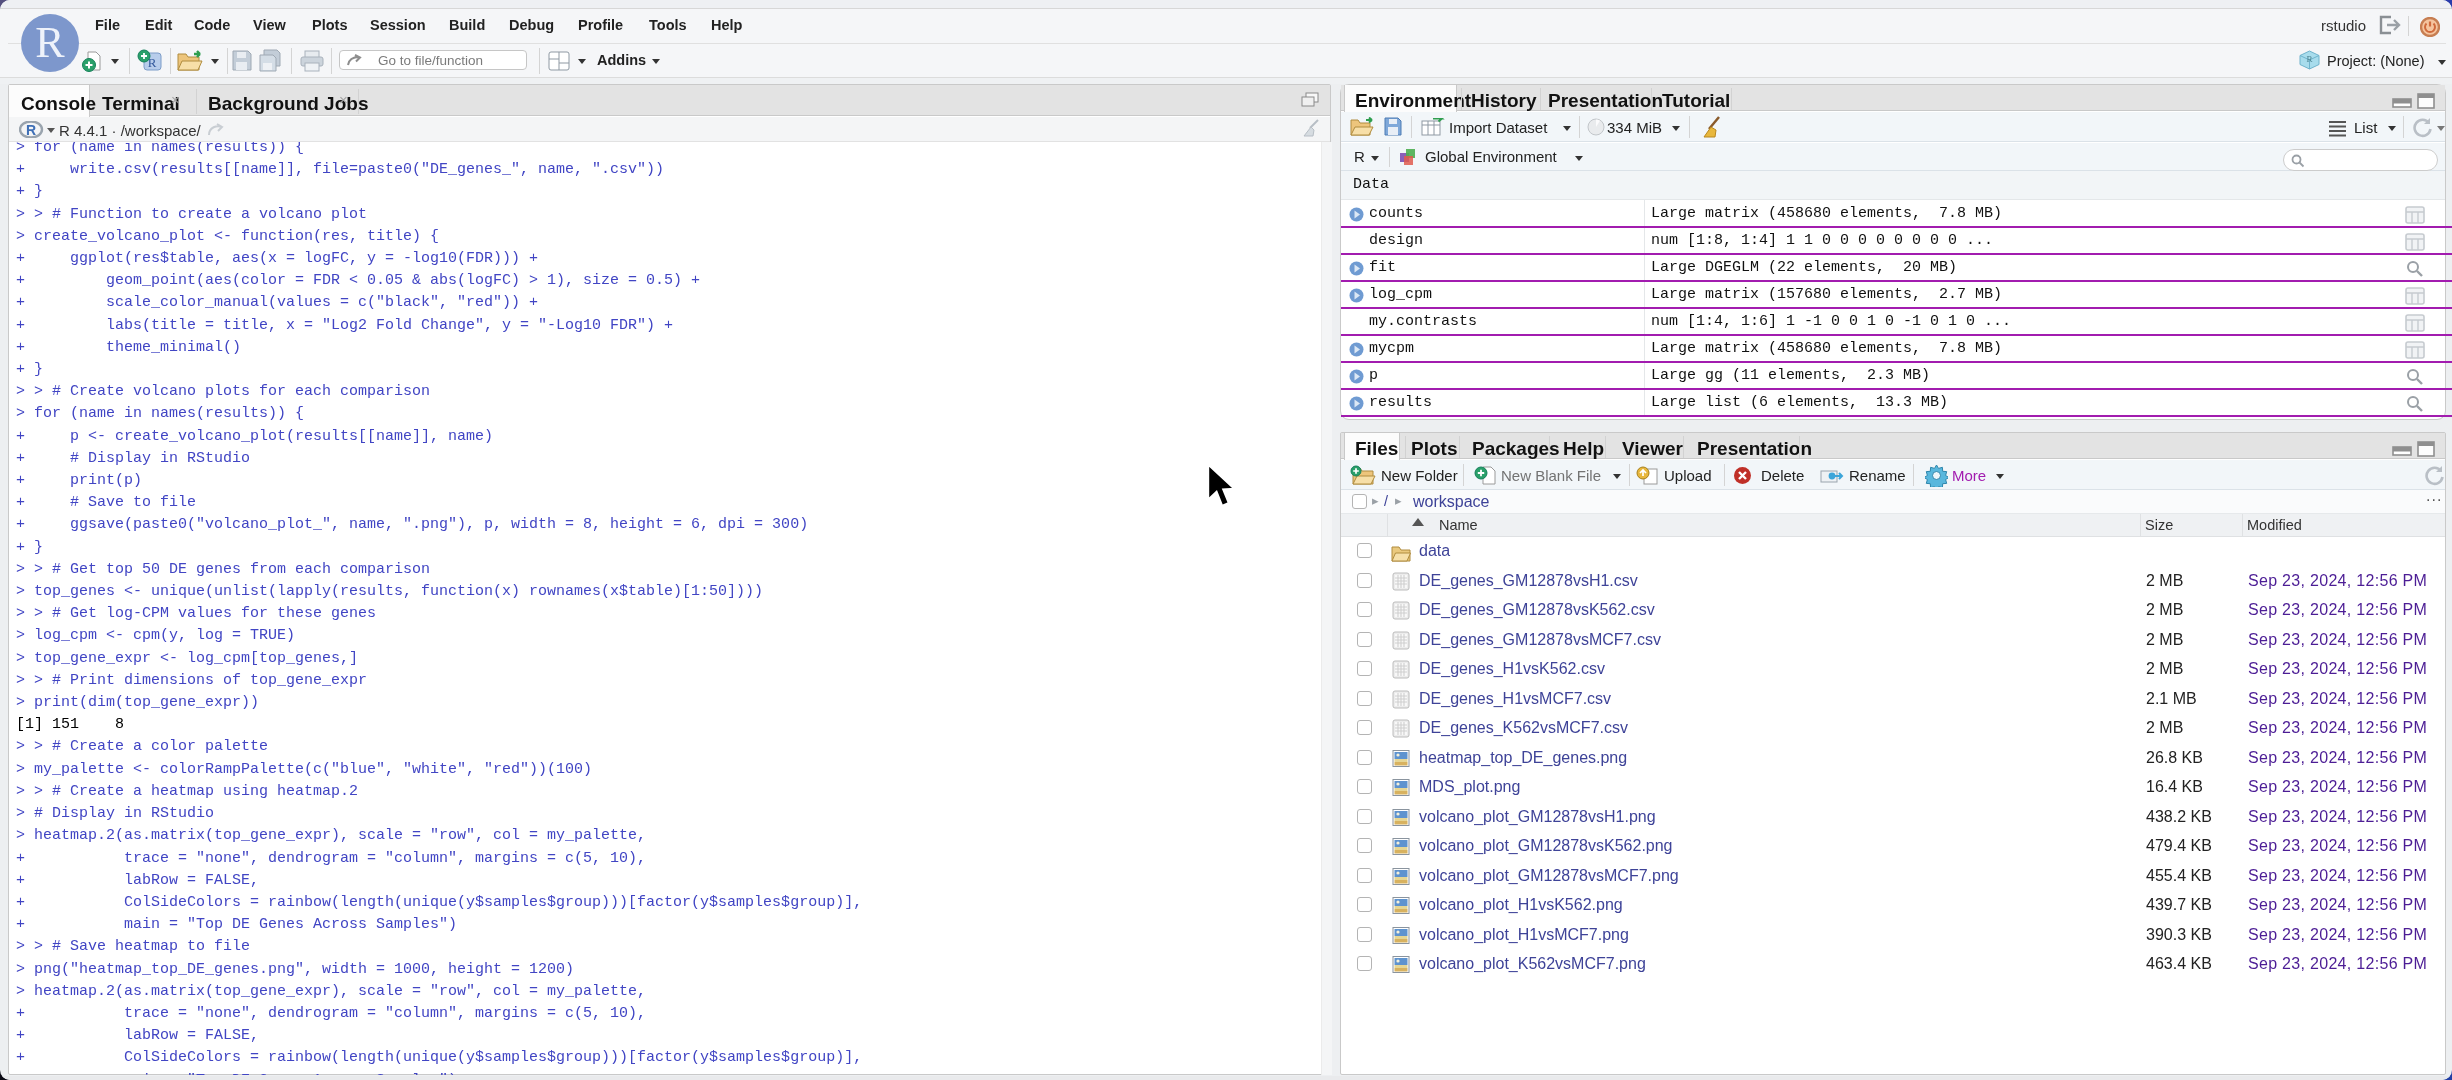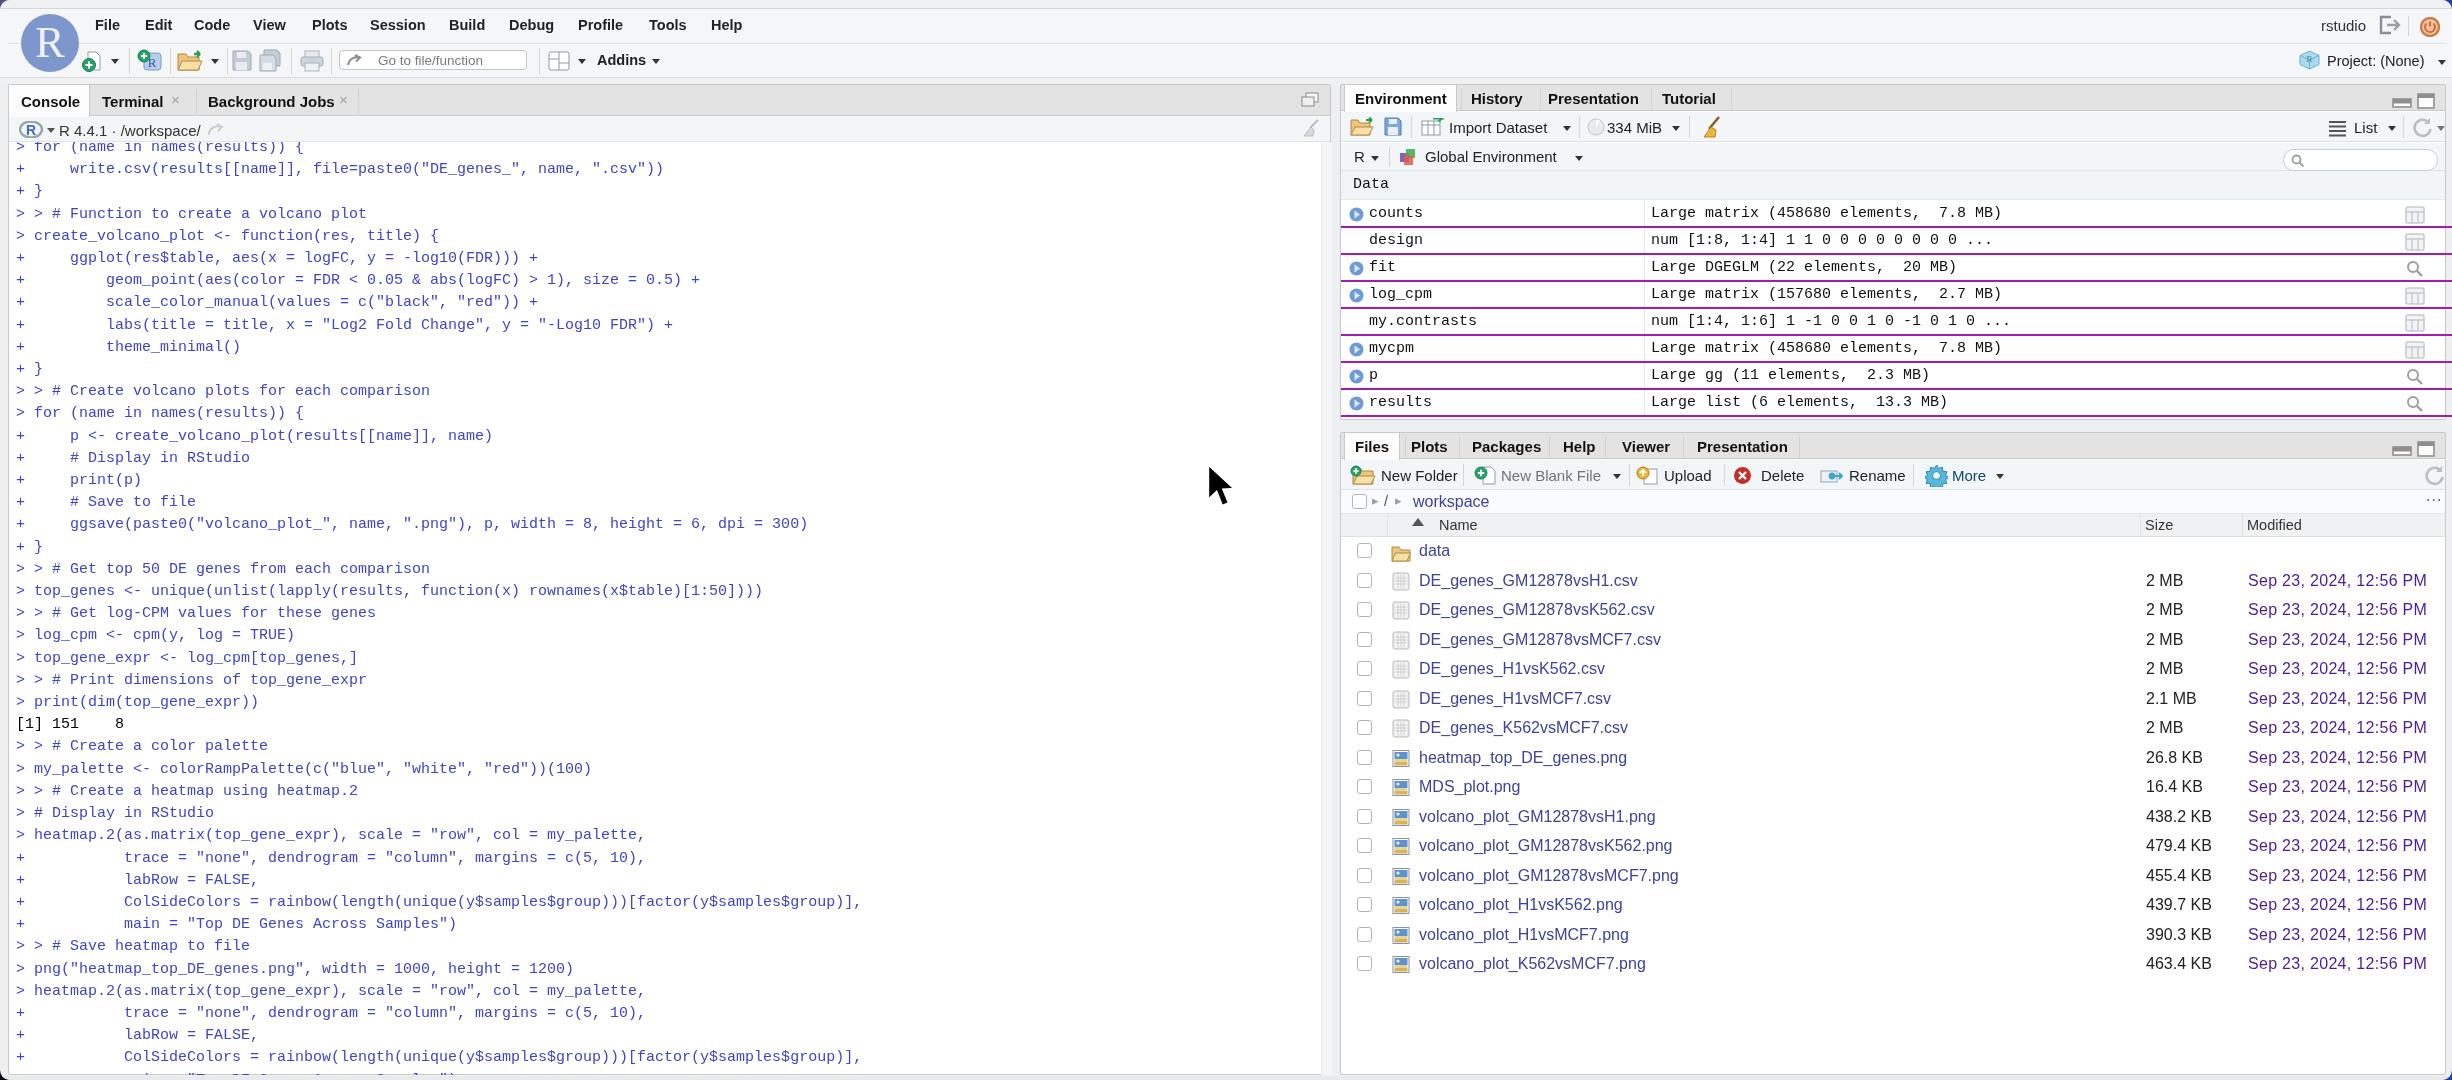--- a/index.html
+++ b/index.html
@@ -3,21 +3,21 @@
 <meta charset="utf-8">
 <style>
   * { margin:0; padding:0; box-sizing:border-box; }
   html,body { width:2452px; height:1080px; overflow:hidden; }
   body { background:#10142c; font-family:"Liberation Sans", sans-serif; }
   .abs { position:absolute; }
   #win { position:absolute; left:0; top:0; width:2452px; height:1080px;
          background:#edeff1; border-radius:10px; overflow:hidden; }
   .corner { position:absolute; width:16px; height:16px; z-index:0; }
   .mono { font-family:"Liberation Mono", monospace; }
-  .tabtxt { font-size:15px; font-weight:bold; color:#111; }
+  .tabtxt { font-size:19px; font-weight:bold; color:#111; }
   .hair { position:absolute; background:#d7d7d7; }
   .toolsep { position:absolute; width:1px; background:#d4d4d4; }
   .caret { display:inline-block; width:0; height:0; border-left:4.5px solid transparent;
            border-right:4.5px solid transparent; border-top:5px solid #333; vertical-align:middle; }
   .checkbox { position:absolute; width:16px; height:16px; background:#fff;
               border:1px solid #b4b4b4; border-radius:3px; }
   .envrow { position:absolute; left:0; width:1277px; height:27px;
             border-bottom:2px solid #a21caf; }
   .envrow .exp { position:absolute; left:8px; top:6px; width:15px; height:15px; }
   .envrow .ename { position:absolute; left:28px; top:4px; font-family:"Liberation Mono",monospace;
@@ -222,21 +222,21 @@
 &gt; &gt; # Save heatmap to file
 &gt; png("heatmap_top_DE_genes.png", width = 1000, height = 1200)
 &gt; heatmap.2(as.matrix(top_gene_expr), scale = "row", col = my_palette,
 +           trace = "none", dendrogram = "column", margins = c(5, 10),
 +           labRow = FALSE,
 +           ColSideColors = rainbow(length(unique(y$samples$group)))[factor(y$samples$group)],
 +           main = "Top DE Genes Across Samples")</pre>
     </div>
   </div>
 
-  <div class="abs" id="envpane" style="left:1340px;top:84px;width:1106px;height:336px;background:#fff;border:1px solid #c9c9c9;border-radius:2px;">
+  <div class="abs" id="envpane" style="left:1340px;top:84px;width:1106px;height:336px;background:#fff;border:1px solid #c9c9c9;border-radius:9px;">
 
     <div class="abs" style="left:0;top:0;width:1104px;height:26px;background:#e3e3e3;border-bottom:1px solid #c9c9c9;"></div>
     <div class="abs" style="left:3px;top:0;width:113px;height:27px;background:#fcfcfc;border-right:1px solid #c9c9c9;border-left:1px solid #c9c9c9;"></div>
     <div class="abs tabtxt" style="left:14px;top:5px;">Environment</div>
     <div class="abs tabtxt" style="left:130px;top:5px;">History</div>
     <div class="abs tabtxt" style="left:207px;top:5px;">Presentation</div>
     <div class="abs tabtxt" style="left:321px;top:5px;">Tutorial</div>
     <div class="abs" style="left:120px;top:3px;width:1px;height:22px;background:#d2d2d2;"></div>
     <div class="abs" style="left:199px;top:3px;width:1px;height:22px;background:#d2d2d2;"></div>
     <div class="abs" style="left:310px;top:3px;width:1px;height:22px;background:#d2d2d2;"></div>
@@ -461,21 +461,21 @@
       <rect x="1" y="4" width="16" height="11" fill="#eef1f4" stroke="#9aa4ae"></rect>
       <path d="M14 9 h8 m-3 -3 l3 3 -3 3" stroke="#3da5d9" stroke-width="2" fill="none"></path>
       <circle cx="12" cy="9" r="3.4" fill="#3da5d9"></circle>
     </svg>
     <div class="abs" style="left:508px;top:34px;font-size:15px;color:#222;">Rename</div>
     <div class="toolsep" style="left:572px;top:31px;height:22px;"></div>
     <svg class="abs" style="left:584px;top:31px;" width="23" height="23" viewBox="0 0 23 23">
       <path d="M11.5 1 l2 3.4 3.9 -1.1 0.3 4 4 0.3 -1.1 3.9 3.4 2 -3.4 2 1.1 3.9 -4 0.3 -0.3 4 -3.9 -1.1 -2 3.4 -2 -3.4 -3.9 1.1 -0.3 -4 -4 -0.3 1.1 -3.9 -3.4 -2 3.4 -2 -1.1 -3.9 4 -0.3 0.3 -4 3.9 1.1 z" fill="#58b7dd" stroke="#2e86ac"></path>
       <circle cx="11.5" cy="11.5" r="4" fill="#eef6fa" stroke="#2e86ac"></circle>
     </svg>
-    <div class="abs" style="left:611px;top:34px;font-size:15px;color:#0c4a6e;">More</div>
+    <div class="abs" style="left:611px;top:34px;font-size:15px;color:#a21caf;">More</div>
     <span class="caret abs" style="left:655px;top:41px;"></span>
     <svg class="abs" style="left:1082px;top:31px;" width="22" height="22" viewBox="0 0 22 22">
       <path d="M18 7 a8 8 0 1 0 1.5 6" fill="none" stroke="#b9bfc6" stroke-width="2.6"></path>
       <path d="M19 2 v6 h-6 z" fill="#b9bfc6"></path>
     </svg>
 
     <div class="abs" style="left:0;top:57px;width:1104px;height:24px;background:#fafbfc;border-bottom:1px solid #e6e9eb;"></div>
     <div class="checkbox" style="left:11px;top:61px;width:15px;height:15px;"></div>
     <div class="abs" style="left:31px;top:60px;color:#9aa0a6;font-size:13px;">▸</div>
     <div class="abs" style="left:43px;top:60px;color:#3e4398;font-size:14.5px;">/</div>

